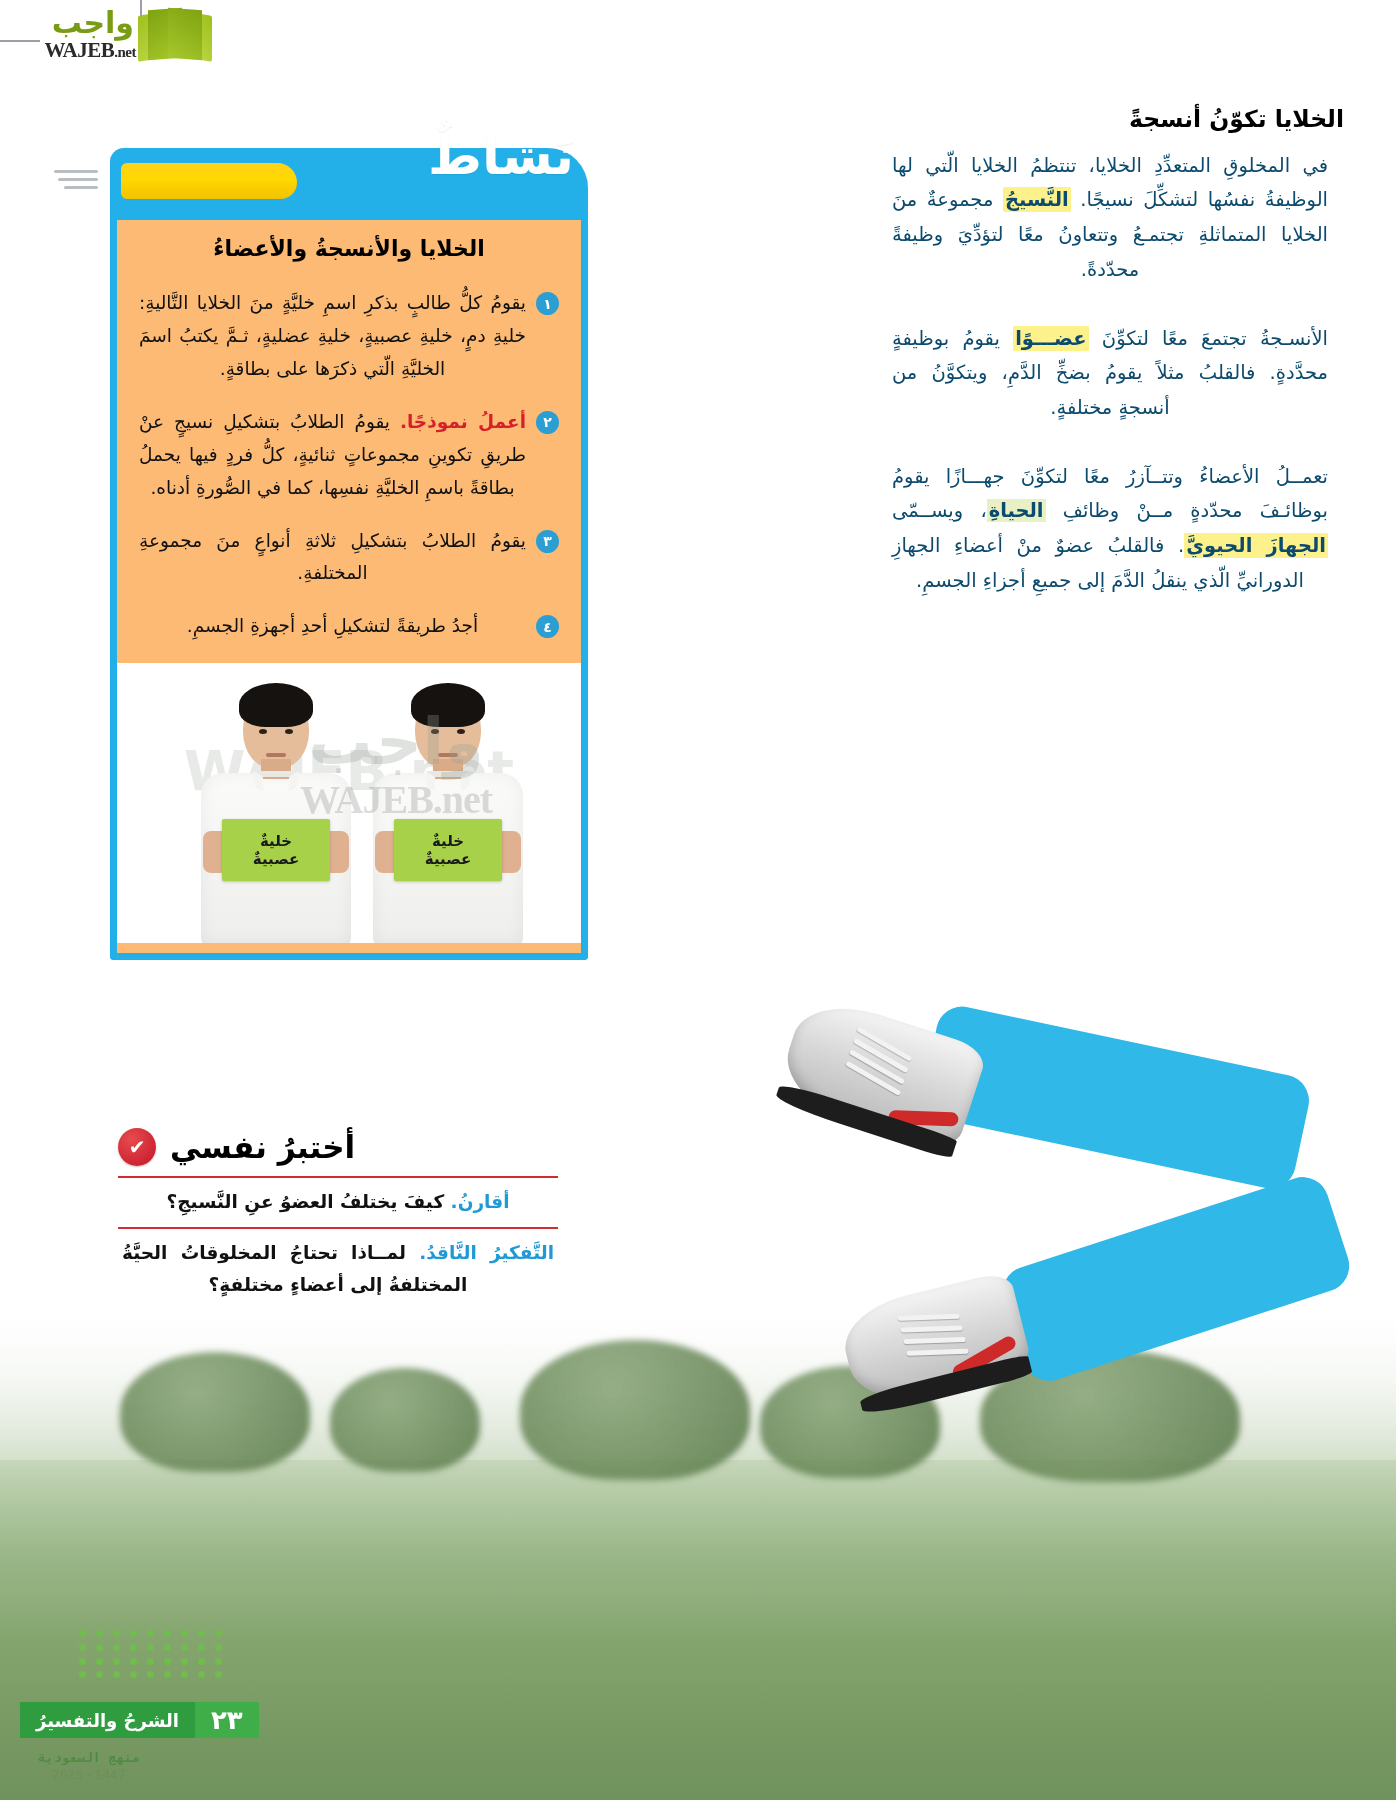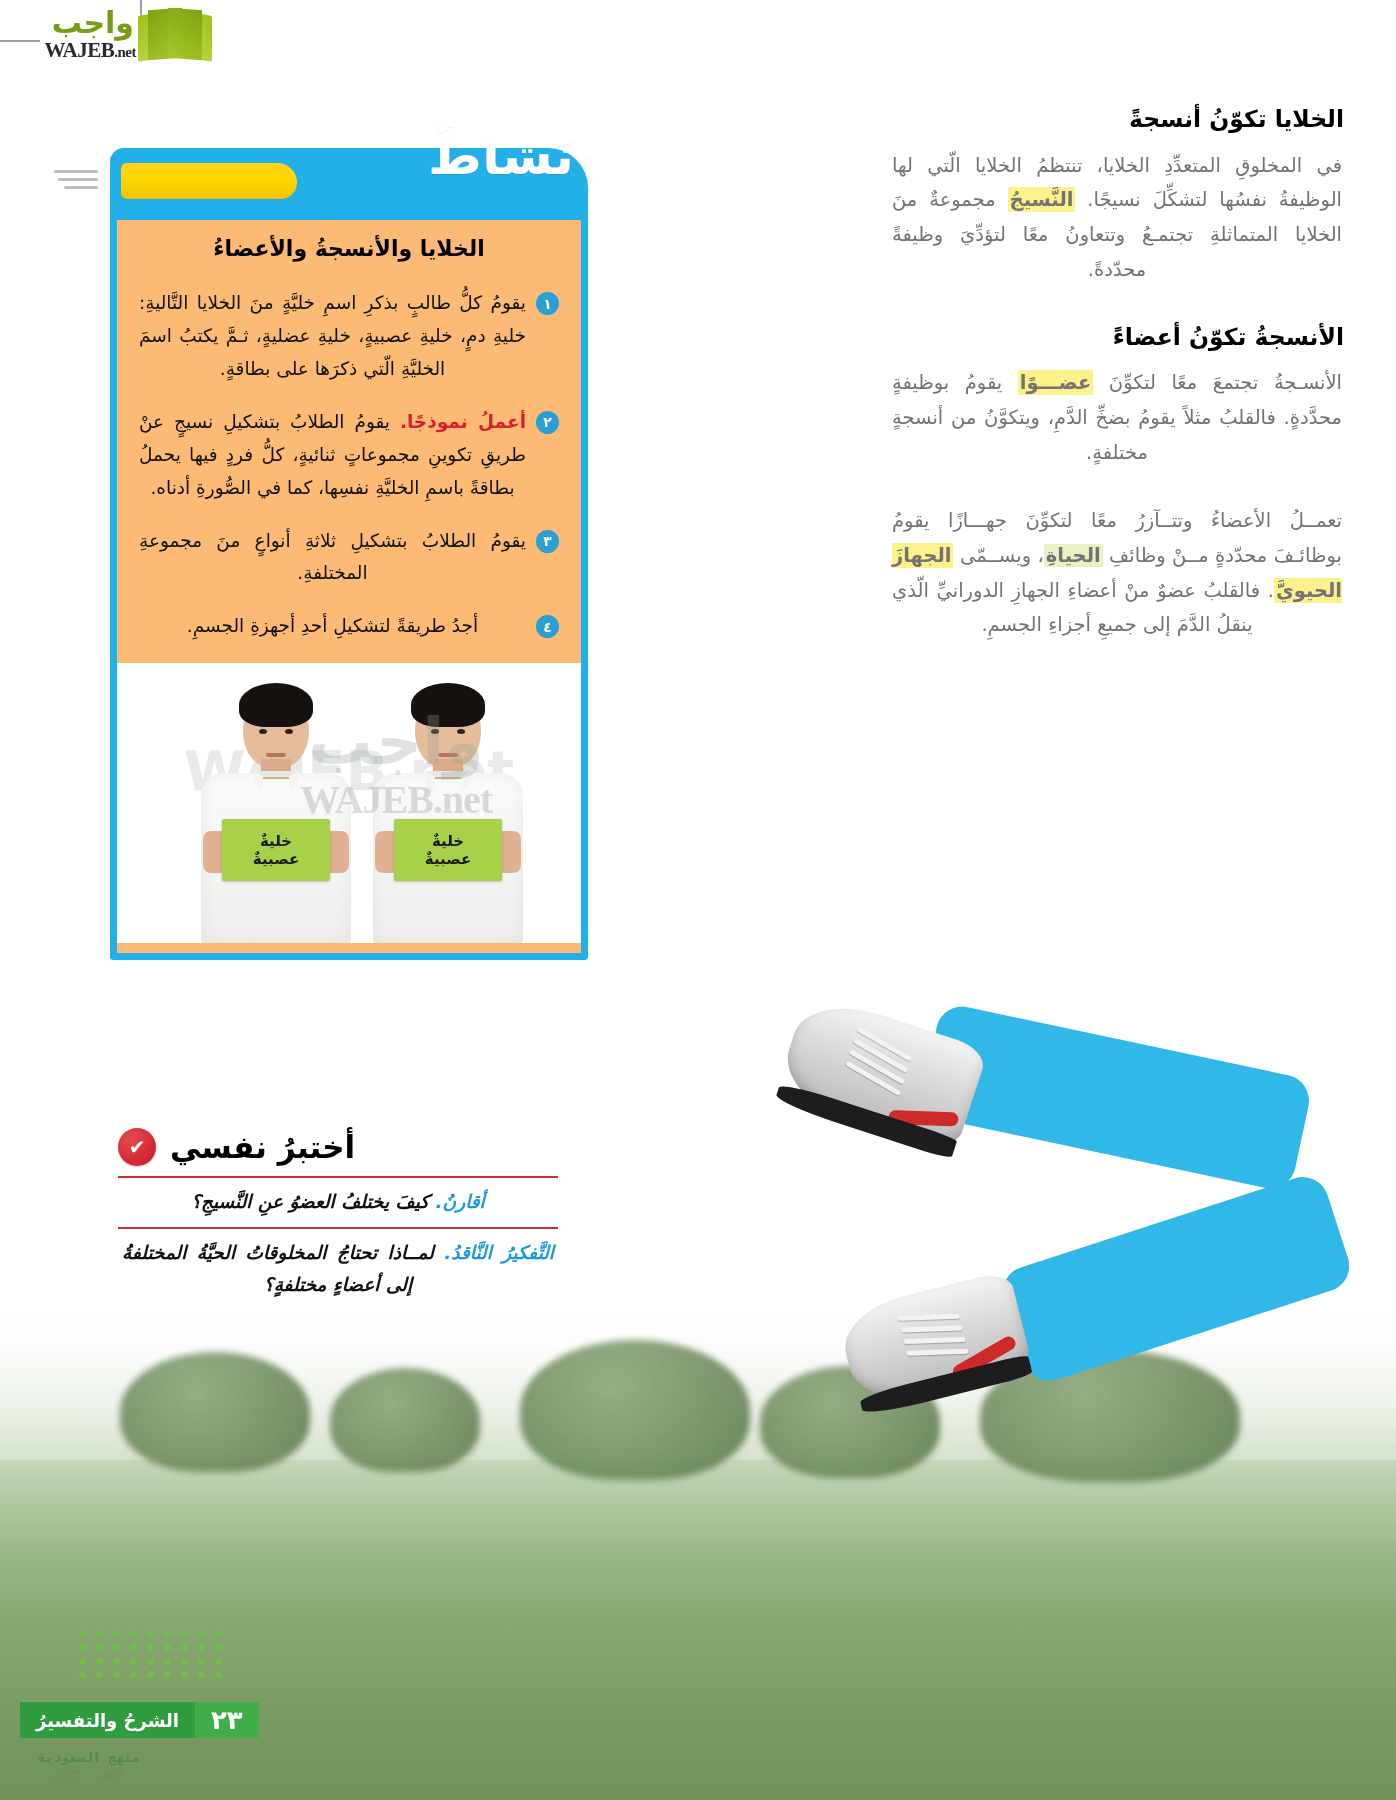--- a/index.html
+++ b/index.html
@@ -97,25 +97,25 @@
   .sec-head {
     font-size: 23.5px;
     font-weight: bold;
     color: #000;
     margin: 0 0 13px 0;
     line-height: 1.35;
     text-align: right;
   }
   .sec-body {
     font-size: 19.5px;
-    color: #737373;
+    color: #0c4a6e;
     line-height: 1.78;
     text-align: justify;
     text-align-last: center;
-    margin: 0 2px 34px 0;
+    margin: 0 16px 34px 0;
   }
   .sec-body.last { margin-bottom: 0; }
   .hl { background: #fdf18c; font-weight: bold; padding: 1px 2px; border-radius: 1px; }
   .hl-green { background: #e8f0c4; font-weight: bold; padding: 0 2px; }
 
   
   .activity {
     position: absolute;
     left: 110px;
     top: 148px;
@@ -300,21 +300,20 @@
   }
   .st-q {
     border-top: 2px solid #d12c33;
     padding: 8px 4px 10px 4px;
     font-size: 18.5px;
     line-height: 1.7;
     color: #111;
     text-align: justify;
     text-align-last: center;
     font-weight: bold;
-    font-style: italic;
   }
   .st-q .lbl { color: #1f9ad6; font-weight: bold; }
 
   
   .legs { position:absolute; right: 60px; top: 900px; width: 560px; height: 640px; z-index: 11; }
   .leg-pant {
     position: absolute;
     background: #2fb8e8;
     border-radius: 26px;
   }
@@ -439,21 +438,20 @@
     </div>
   </div>
   <div class="logo-crop"></div>
   <div class="logo-crop2"></div>
 
   <div class="right-col">
 
     <h2 class="sec-head">الخلايا تكوّنُ أنسجةً</h2>
     <p class="sec-body"><span>في المخلوقِ المتعدِّدِ الخلايا، تنتظمُ الخلايا الّتي لها الوظيفةُ نفسُها لتشكِّلَ نسيجًا. </span><span class="hl">النَّسيجُ</span><span> مجموعةٌ منَ الخلايا المتماثلةِ تجتمـعُ وتتعاونُ معًا لتؤدِّيَ وظيفةً محدّدةً.</span></p>
 
-    <h2 class="sec-head">الأنسجةُ تكوّنُ أعضاءً</h2>
     <p class="sec-body"><span>الأنسـجةُ تجتمعَ معًا لتكوِّنَ </span><span class="hl">عضـــوًا</span><span> يقومُ بوظيفةٍ محدَّدةٍ. فالقلبُ مثلاً يقومُ بضخِّ الدَّمِ، ويتكوَّنُ من أنسجةٍ مختلفةٍ.</span></p>
 
     <p class="sec-body last"><span>تعمــلُ الأعضاءُ وتتــآزرُ معًا لتكوِّنَ جهـــازًا يقومُ بوظائـفَ محدّدةٍ مــنْ وظائفِ </span><span class="hl-green">الحياةِ</span><span>، ويســمّى </span><span class="hl">الجهازَ الحيويَّ</span><span>. فالقلبُ عضوٌ منْ أعضاءِ الجهازِ الدورانيِّ الّذي ينقلُ الدَّمَ إلى جميعِ أجزاءِ الجسمِ.</span></p>
   </div>
 
   <div class="activity">
     <div class="act-banner">
       <div class="act-lines">
           <span></span>
           <span></span>

